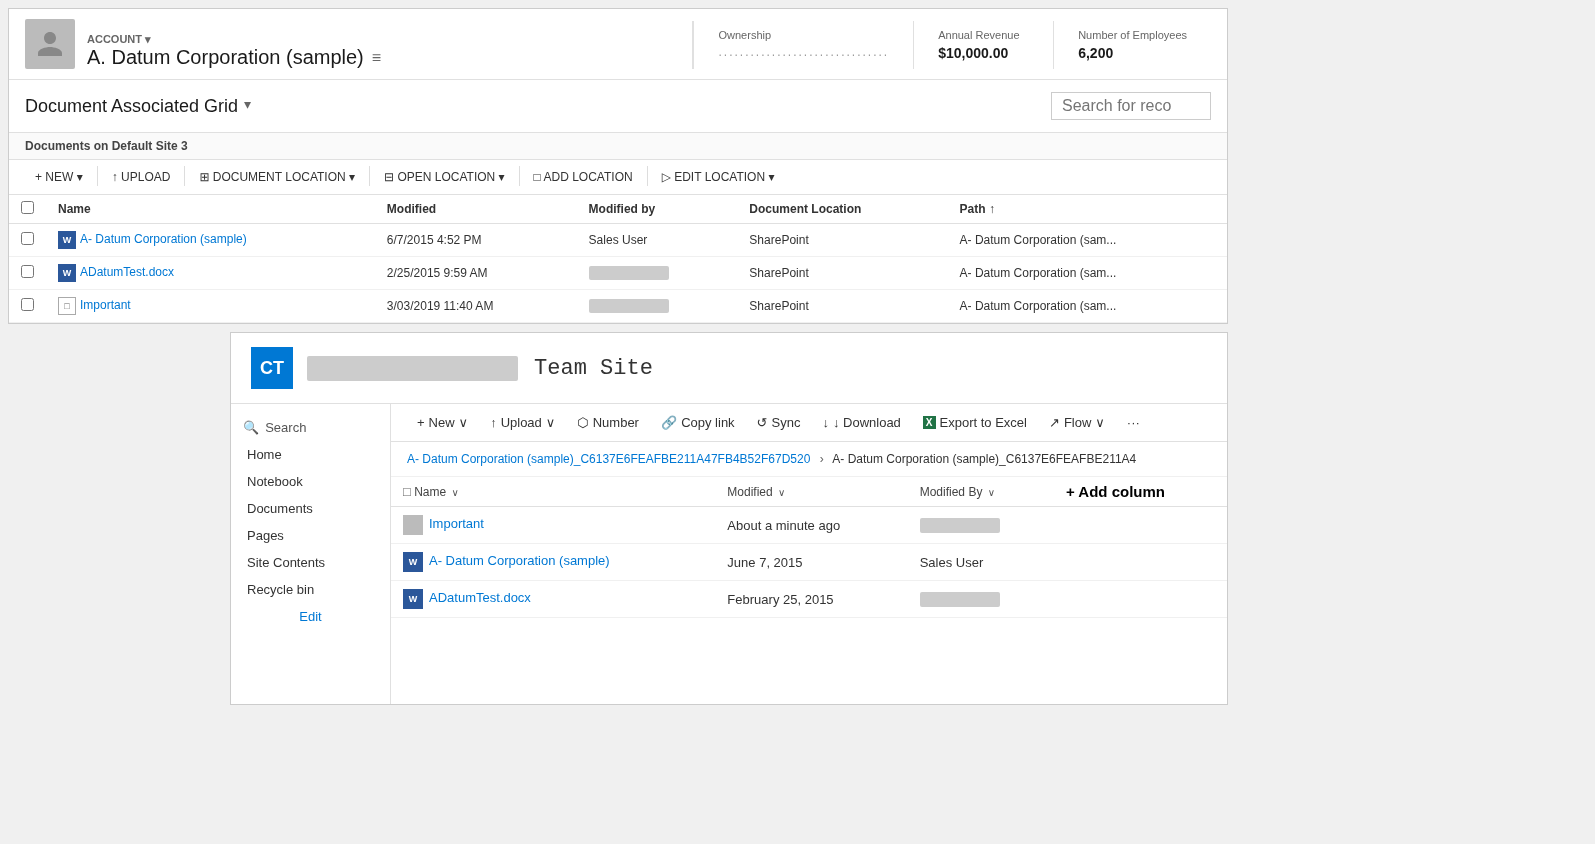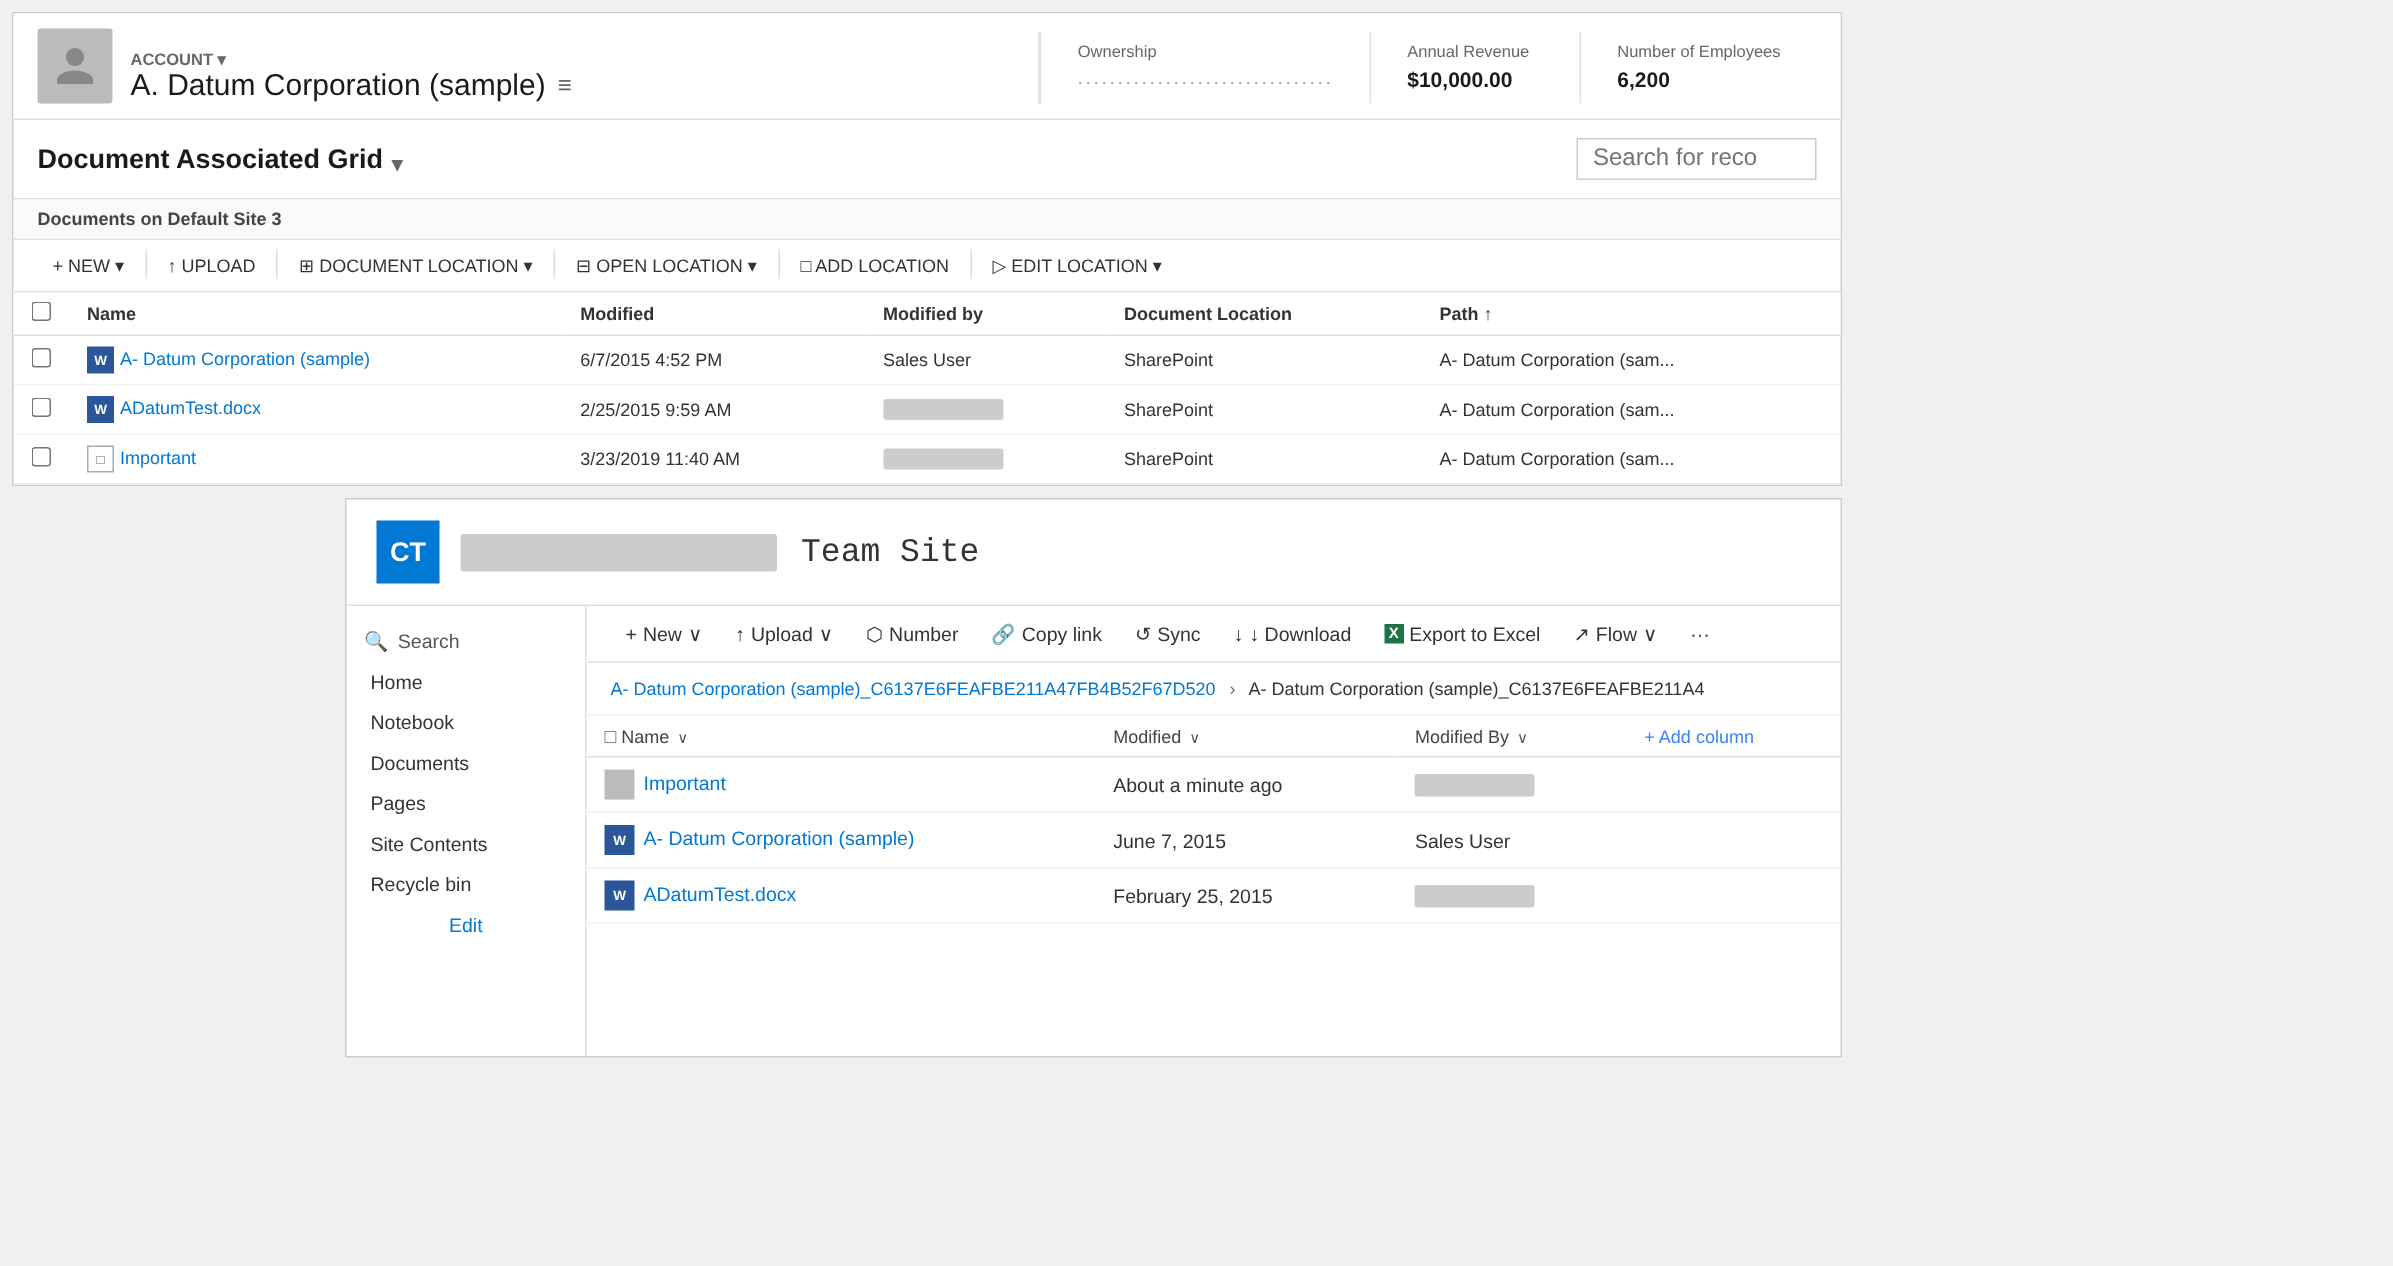--- a/index.html
+++ b/index.html
@@ -61,24 +61,24 @@
     .doc-grid-header {
       display: flex;
       align-items: center;
       justify-content: space-between;
       padding: 12px 16px;
       border-bottom: 1px solid #e0e0e0;
     }
 
     .doc-grid-title {
       font-size: 18px;
-      font-weight: 700;
+      font-weight: 400;
       color: #1a1a1a;
       display: flex;
-      align-items: flex-end;
+      align-items: flex-start;
       gap: 6px;
     }
 
     .doc-grid-title .chevron { font-size: 14px; color: #666; }
 
     .doc-search-input {
       border: 1px solid #ccc;
       padding: 4px 10px;
       font-size: 16px;
       color: #999;
@@ -284,21 +284,21 @@
     }
 
     .sp-file-table td {
       padding: 8px 12px;
       font-size: 13px;
       color: #333;
       border-bottom: 1px solid #f0f0f0;
     }
     .sp-file-link { color: #0078d4; text-decoration: none; cursor: pointer; }
 
-    .sp-add-col { color: #3b82f6; cursor: pointer; font-size: 12px; }
+    .sp-add-col { color: #000000; cursor: pointer; font-size: 15px; font-weight: bold; }
 
     .sp-file-icon-word {
       width: 20px; height: 20px;
       background: #2b579a;
       color: #fff;
       font-size: 9px;
       font-weight: 700;
       display: inline-flex;
       align-items: center;
       justify-content: center;
@@ -400,21 +400,21 @@
     <td><input type="checkbox" style=""></td>
     <td><span class="file-icon file-icon-word">W</span><a class="doc-link">ADatumTest.docx</a></td>
     <td>2/25/2015 9:59 AM</td>
     <td><span class="redacted">&nbsp;&nbsp;&nbsp;&nbsp;&nbsp;&nbsp;&nbsp;&nbsp;&nbsp;&nbsp;&nbsp;</span></td>
     <td>SharePoint</td>
     <td>A- Datum Corporation (sam...</td>
   </tr>
         <tr>
     <td><input type="checkbox" style=""></td>
     <td><span class="file-icon file-icon-blank">□</span><a class="doc-link">Important</a></td>
-    <td>3/23/2019 11:40 AM</td>
+    <td>3/03/2019 11:40 AM</td>
     <td><span class="redacted">&nbsp;&nbsp;&nbsp;&nbsp;&nbsp;&nbsp;&nbsp;&nbsp;&nbsp;&nbsp;&nbsp;</span></td>
     <td>SharePoint</td>
     <td>A- Datum Corporation (sam...</td>
   </tr>
       </tbody>
   </table>
 </div>
 
 <div class="sp-panel">
 

